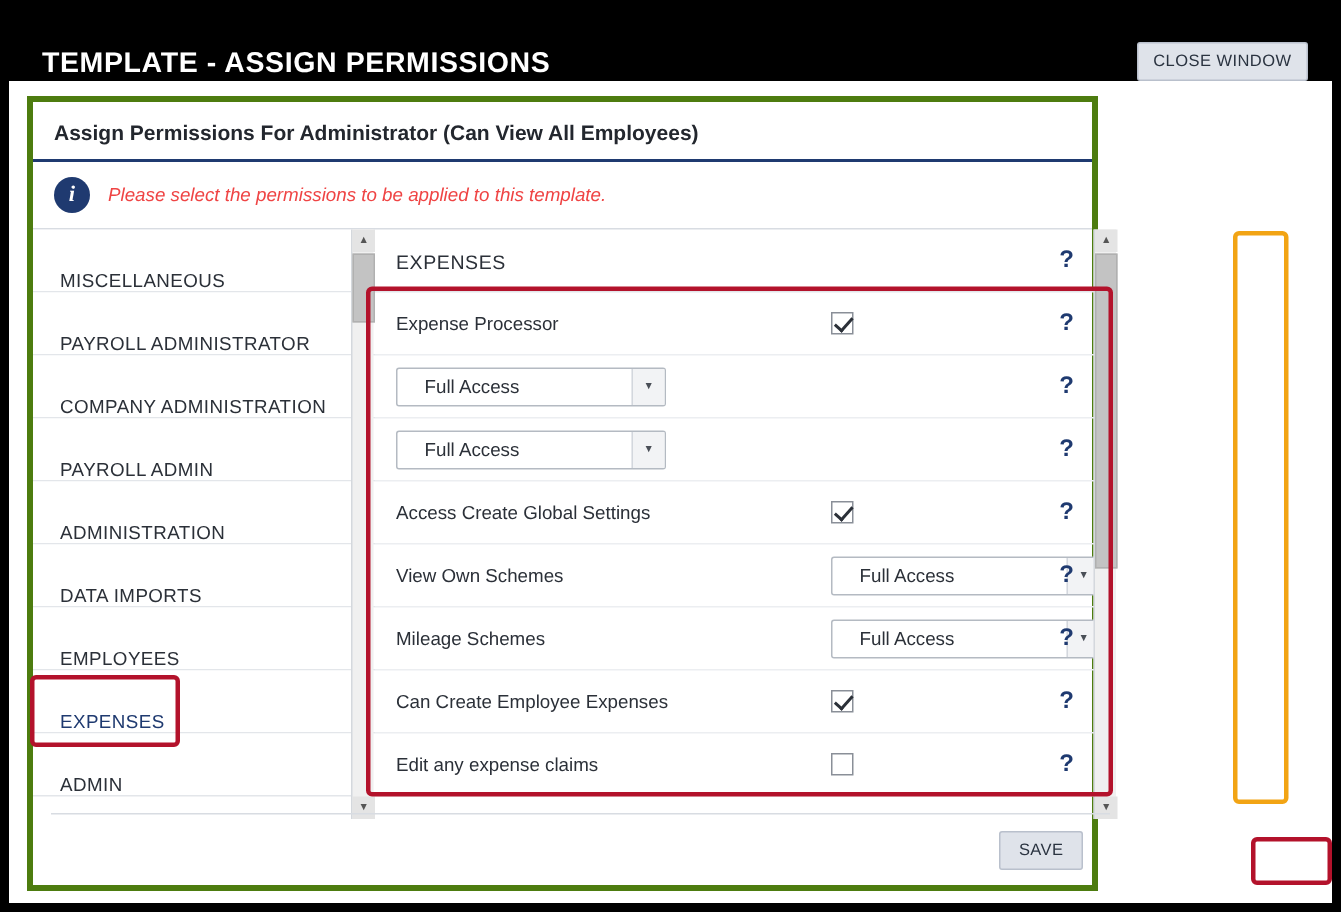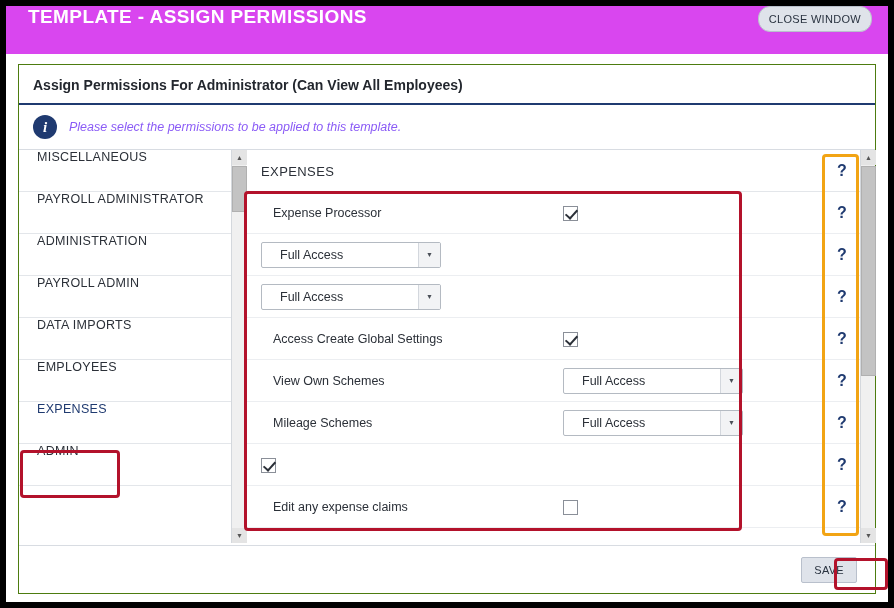--- a/index.html
+++ b/index.html
@@ -12,51 +12,51 @@
   #app {
     position: relative;
     width: 894px; height: 608px;
     background: #ffffff;
     border: 6px solid #000000;
     overflow: hidden;
   }
 
   
   .titlebar {
-    background: #d946ef;
+    background: #000000;
     height: 48px;
     display: flex;
-    align-items: flex-start;
+    align-items: flex-end;
     justify-content: space-between;
     padding: 0 16px 0 22px;
   }
   .titlebar .title {
     color: #ffffff;
     font-size: 19px;
     font-weight: bold;
     letter-spacing: 0.4px;
   }
   .close-window-btn {
     background: #dfe3ea;
     color: #2a3340;
     font-size: 11px;
     border: 1px solid #b9c0cc;
-    border-radius: 12px;
+    border-radius: 2px;
     padding: 6px 10px;
     cursor: pointer;
     letter-spacing: 0.3px;
   }
 
   
   .panel {
     position: absolute;
     left: 12px; top: 58px;
-    width: 858px; height: 530px;
+    width: 714px; height: 530px;
     background: #ffffff;
-    border: 1px solid #4d7c0f;
+    border: 4px solid #4d7c0f;
   }
   .panel-header {
     padding: 12px 14px 10px 14px;
     border-bottom: 2px solid #1f3a70;
     font-size: 14px;
     font-weight: bold;
     color: #23272e;
   }
   .info-bar {
     display: flex;
@@ -74,21 +74,21 @@
     font-size: 15px;
     font-weight: bold;
     font-style: italic;
     display: flex; align-items: center; justify-content: center;
     font-family: "Liberation Serif", serif;
     flex: 0 0 auto;
   }
   .info-text {
     font-size: 12.5px;
     font-style: italic;
-    color: #8b5cf6;
+    color: #ef4444;
   }
 
   
   .content {
     display: flex;
     height: 393px;
   }
 
   
   .catlist-wrap {
@@ -97,21 +97,21 @@
     border-right: 1px solid #d8dce2;
   }
   .catlist {
     width: 228px;
     height: 100%;
     overflow: hidden;
   }
   .cat-item {
     height: 42px;
     display: flex;
-    align-items: flex-start;
+    align-items: flex-end;
     padding-left: 18px;
     font-size: 12.5px;
     color: #2b3038;
     border-bottom: 1px solid #e3e6ea;
     letter-spacing: 0.3px;
     background: #ffffff;
     cursor: pointer;
   }
   .cat-item.selected { color: #1f3a70; }
 
@@ -158,21 +158,20 @@
     display: flex;
     align-items: center;
     height: 42px;
     border-bottom: 1px solid #eceef1;
     padding-left: 14px;
   }
   .perm-label {
     width: 290px;
     font-size: 12.5px;
     color: #2b3038;
-    margin-left: 12px;
   }
   .perm-control {
     width: 190px;
   }
   .chk {
     width: 15px; height: 15px;
     border: 1px solid #8a8f98;
     background: #fff;
     display: inline-block;
     position: relative;
@@ -242,21 +241,21 @@
     position: absolute;
     top: 16px; left: 0;
     width: 15px; height: 210px;
     background: #c3c3c3;
     border: 1px solid #b0b0b0;
   }
 
   
   .footer {
     position: absolute;
-    left: 0; bottom: 0;
+    left: 12px; bottom: 0;
     width: 100%;
     height: 48px;
     border-top: 1px solid #d8dce2;
     display: flex;
     align-items: center;
     justify-content: flex-end;
     padding-right: 18px;
   }
   .save-btn {
     background: #dfe3ea;
@@ -305,24 +304,27 @@
 
       <div class="catlist-wrap">
         <div class="catlist" id="catlist">
             <div class="cat-item">
               <span>MISCELLANEOUS</span>
             </div>
             <div class="cat-item">
               <span>PAYROLL ADMINISTRATOR</span>
             </div>
             <div class="cat-item">
+              <span>COMPANY ADMINISTRATION</span>
+            </div>
+            <div class="cat-item">
+              <span>PAYROLL ADMIN</span>
+            </div>
+            <div class="cat-item">
               <span>ADMINISTRATION</span>
-            </div>
-            <div class="cat-item">
-              <span>PAYROLL ADMIN</span>
             </div>
             <div class="cat-item">
               <span>DATA IMPORTS</span>
             </div>
             <div class="cat-item">
               <span>EMPLOYEES</span>
             </div>
             <div class="cat-item selected">
               <span>EXPENSES</span>
             </div>
@@ -356,20 +358,21 @@
             </div>
             <div class="perm-row">
               <div class="perm-label">View Own Schemes</div>
               <div class="perm-control"><span class="dd-wrap"><select class="dd"><option>Full Access</option><option>Read Only</option><option>No Access</option></select><span class="dd-arrow">▼</span></span></div>
             </div>
             <div class="perm-row">
               <div class="perm-label">Mileage Schemes</div>
               <div class="perm-control"><span class="dd-wrap"><select class="dd"><option>Full Access</option><option>Read Only</option><option>No Access</option></select><span class="dd-arrow">▼</span></span></div>
             </div>
             <div class="perm-row">
+              <div class="perm-label">Can Create Employee Expenses</div>
               <div class="perm-control"><span class="chk checked"></span></div>
             </div>
             <div class="perm-row">
               <div class="perm-label">Edit any expense claims</div>
               <div class="perm-control"><span class="chk"></span></div>
             </div>
           </div>
         <div class="help-col" id="helpcol">
             <div class="help-q">?</div>
             <div class="help-q">?</div>

